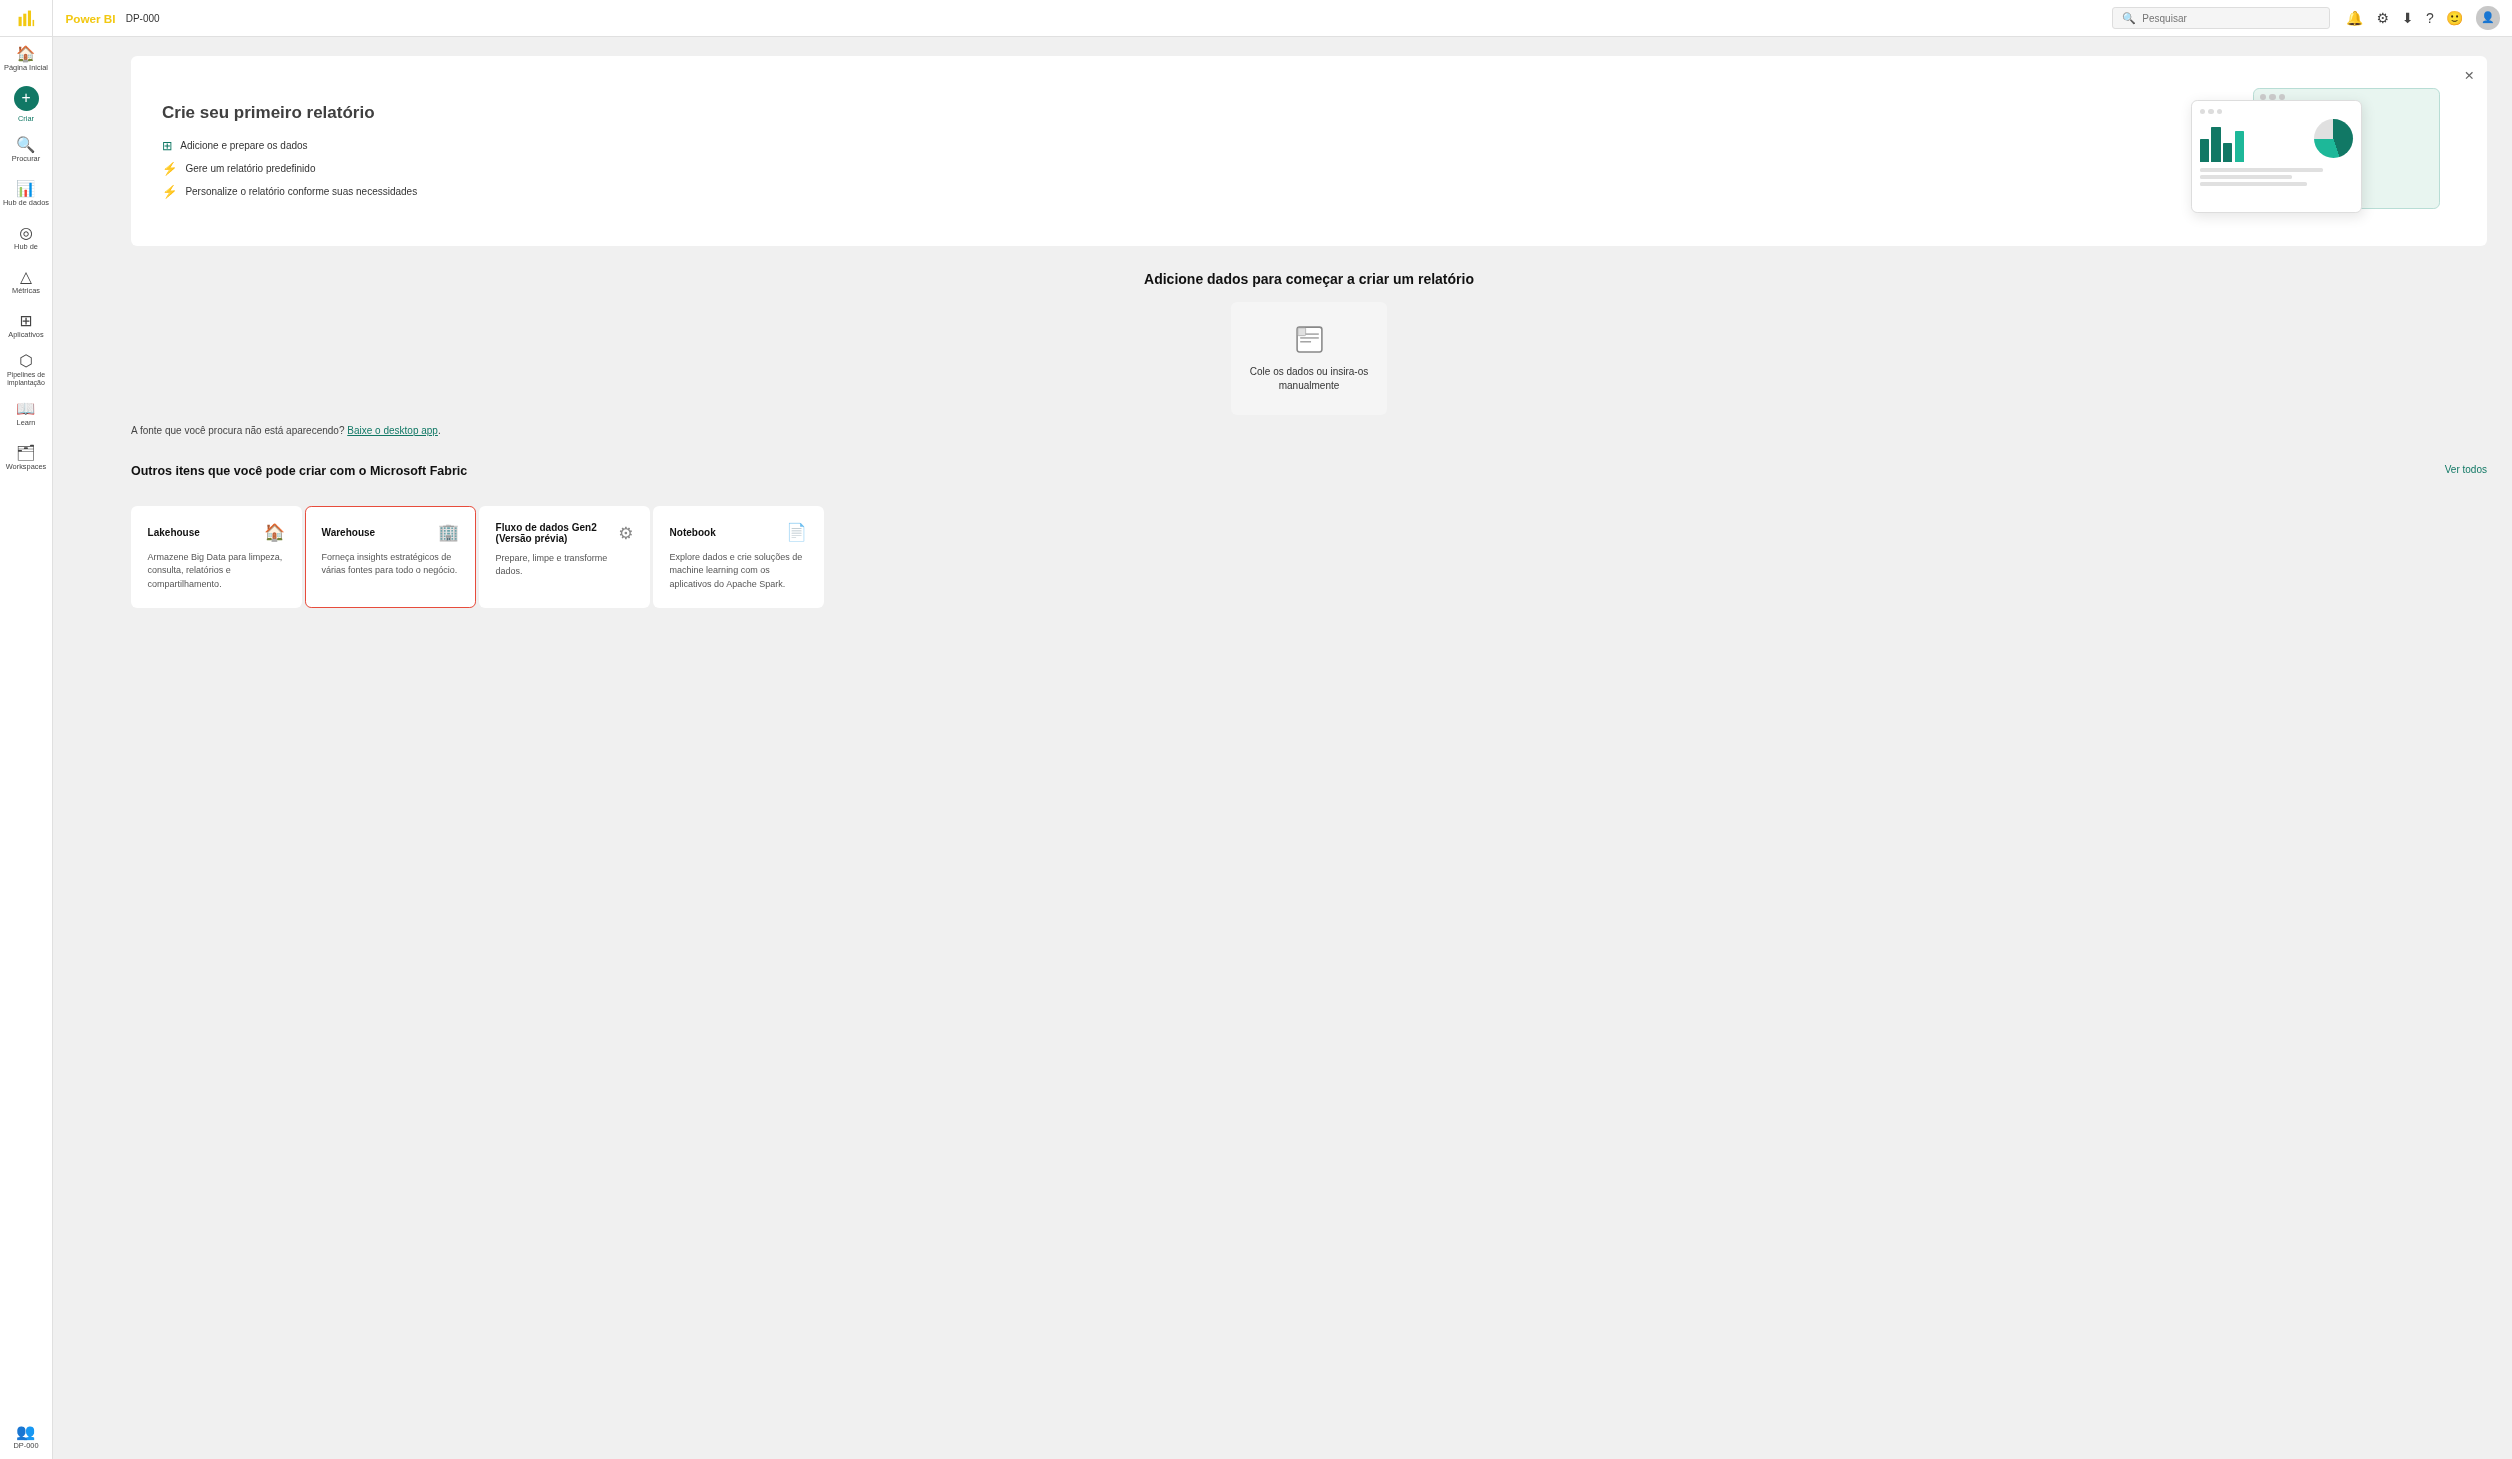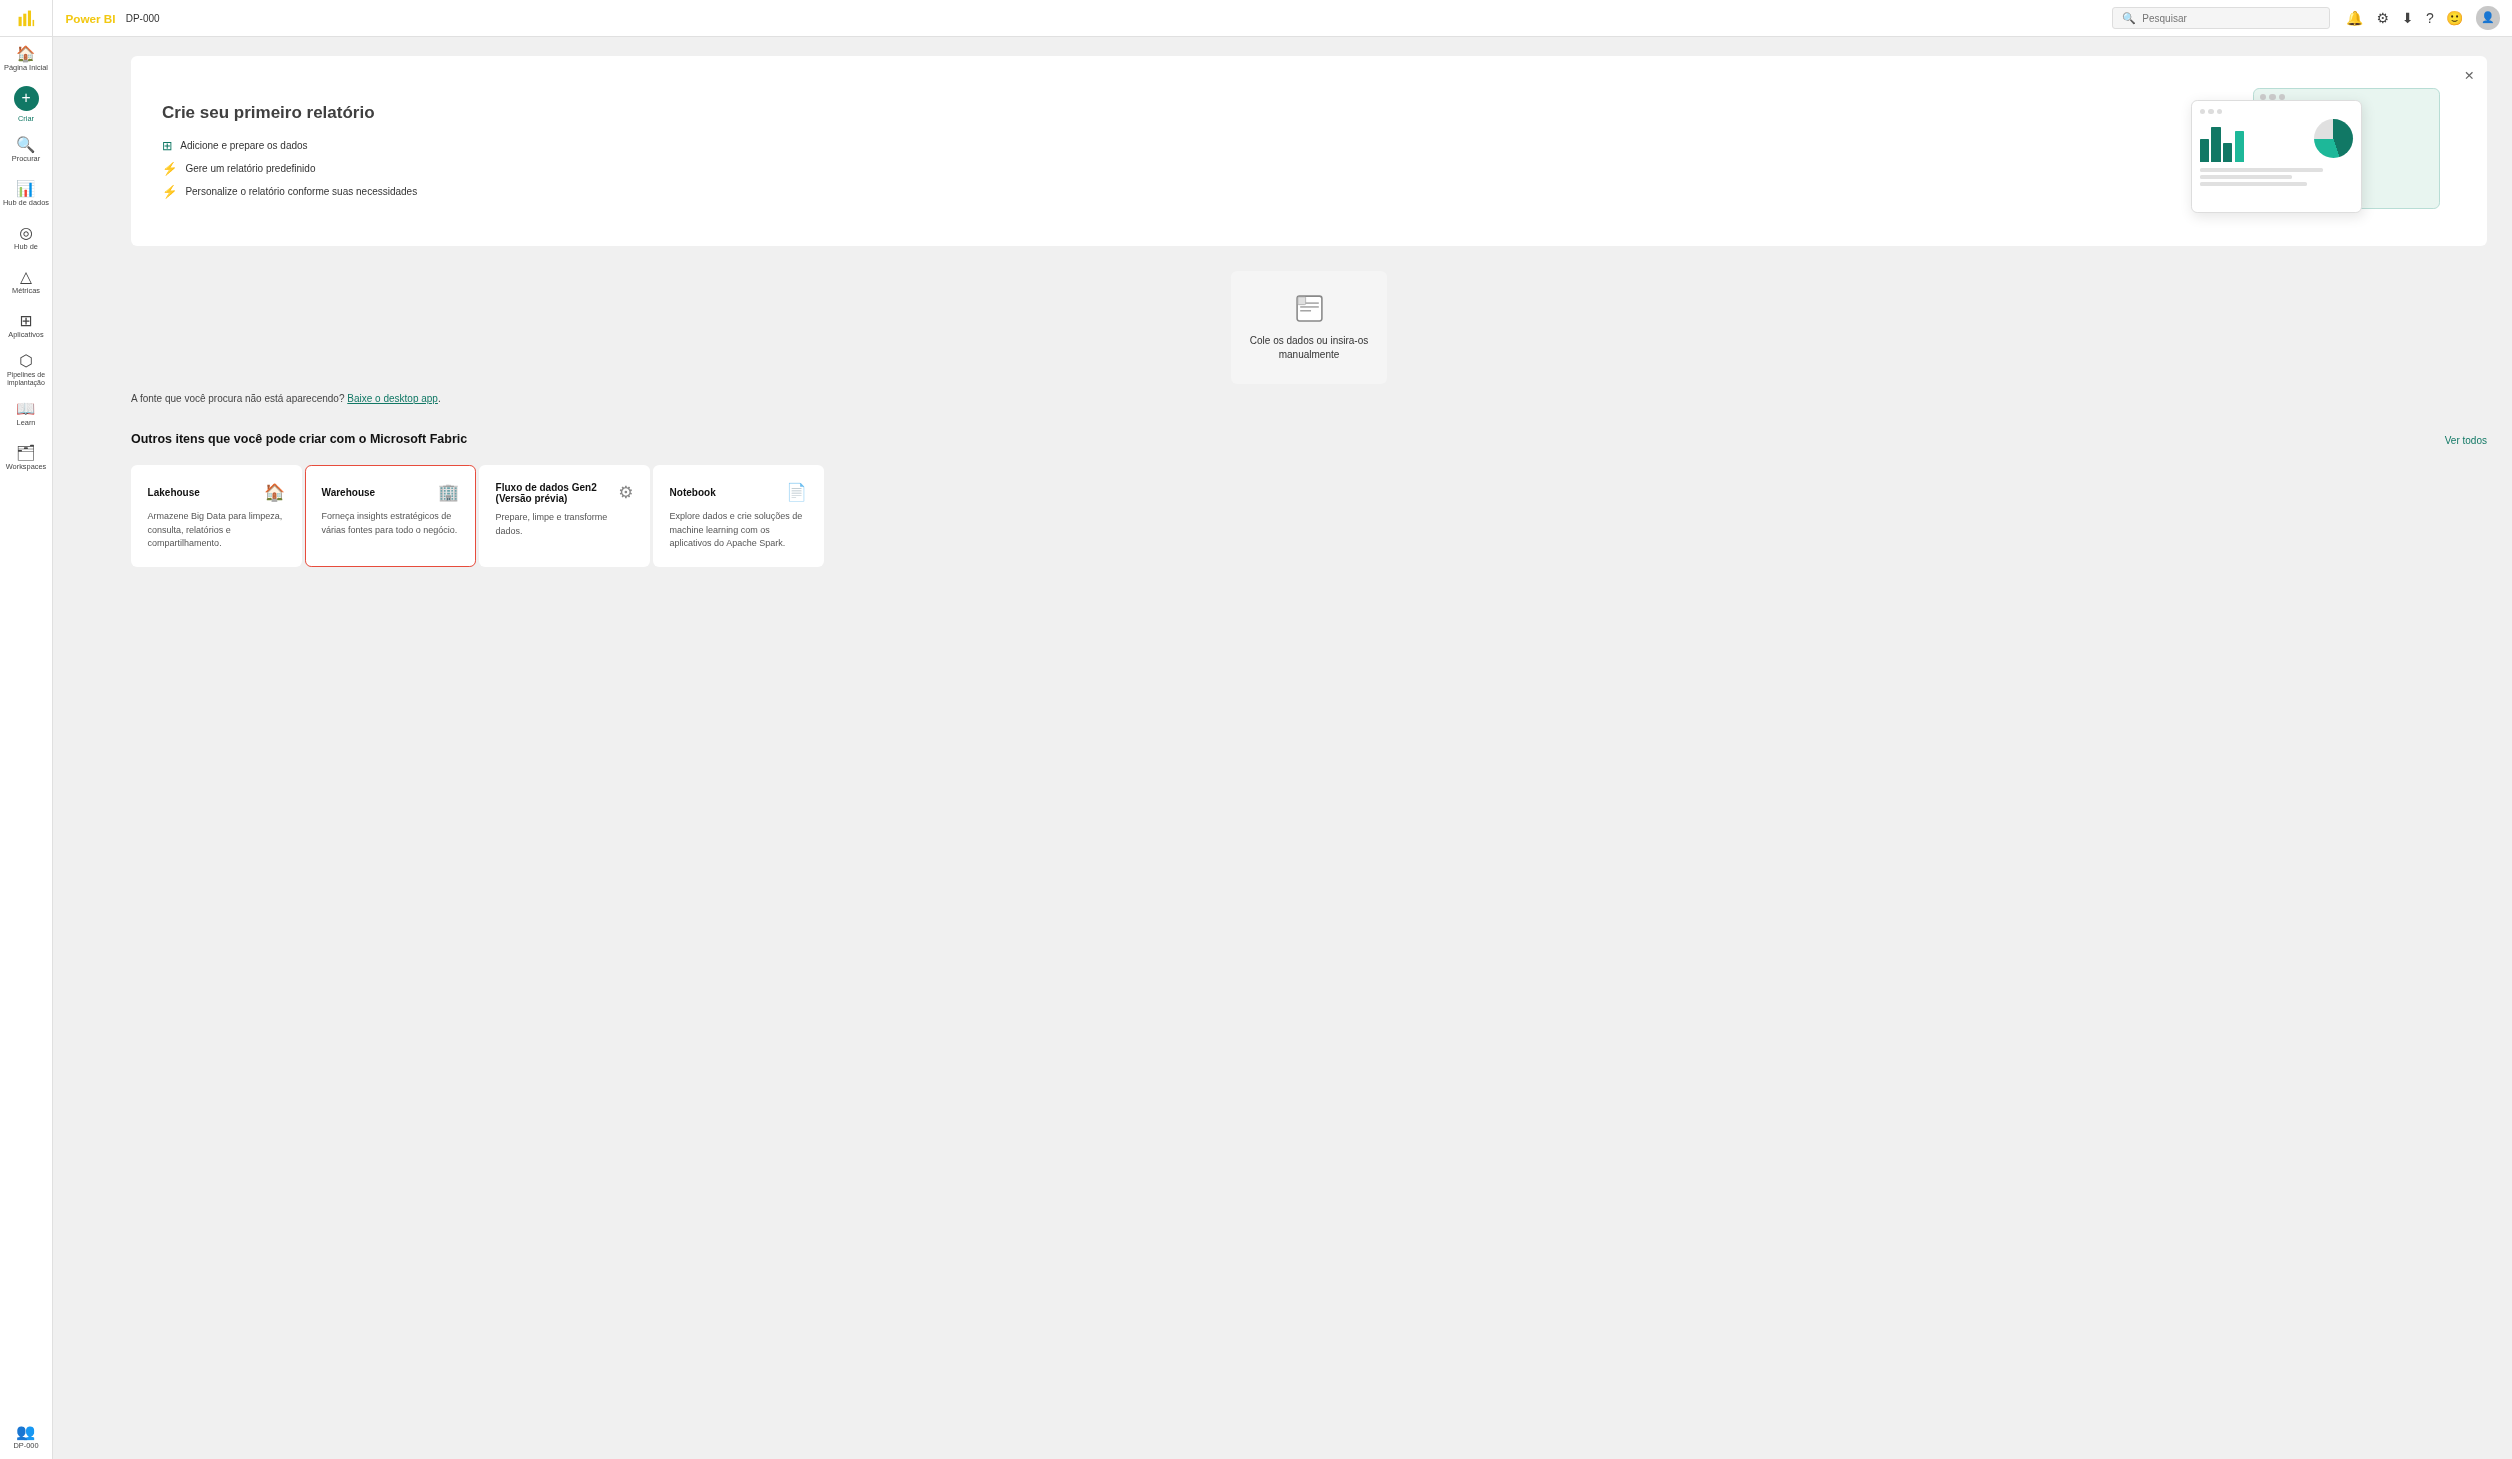--- a/index.html
+++ b/index.html
@@ -207,23 +207,23 @@
       margin-top: 3.1px;
     }
     .source-missing a { color: #117865; text-decoration: underline; cursor: pointer; }
 
     
     .bottom-section {
       margin-top: 28px;
     }
     .bottom-header {
       display: flex;
-      align-items: flex-end;
+      align-items: flex-start;
       justify-content: space-between;
-      margin-bottom: 19px;
+      margin-bottom: 28px;
       gap: 40px;
     }
     .bottom-header h3 {
       font-size: 12.5px;
       font-weight: 600;
       color: #111;
     }
     .ver-todos {
       color: #117865;
       font-size: 10px;
@@ -420,20 +420,21 @@
             <div style="height:3.9px;background:#e0e0e0;border-radius:1.6px;width:60%;margin-bottom:3.1px;"></div>
             <div style="height:3.9px;background:#e0e0e0;border-radius:1.6px;width:70%;"></div>
           </div>
         </div>
       </div>
     </div>
     <div class="banner-close">✕</div>
   </div>
 
   <div class="section">
+    <h3 class="section-title">Adicione dados para começar a criar um relatório</h3>
 
     <div class="cards-row">
       <div class="data-card">
         <span class="card-icon">
           <svg width="31" height="31" viewBox="0 0 40 40" fill="none">
             <rect x="4" y="4" width="32" height="32" rx="3" stroke="#888" stroke-width="2" fill="#fff"></rect>
             <line x1="8" y1="13" x2="32" y2="13" stroke="#888" stroke-width="1.5"></line>
             <line x1="8" y1="18" x2="32" y2="18" stroke="#888" stroke-width="1.5"></line>
             <line x1="8" y1="23" x2="22" y2="23" stroke="#888" stroke-width="1.5"></line>
             <rect x="5" y="5" width="10" height="10" rx="1" fill="#e0e0e0" stroke="#aaa" stroke-width="1"></rect>

